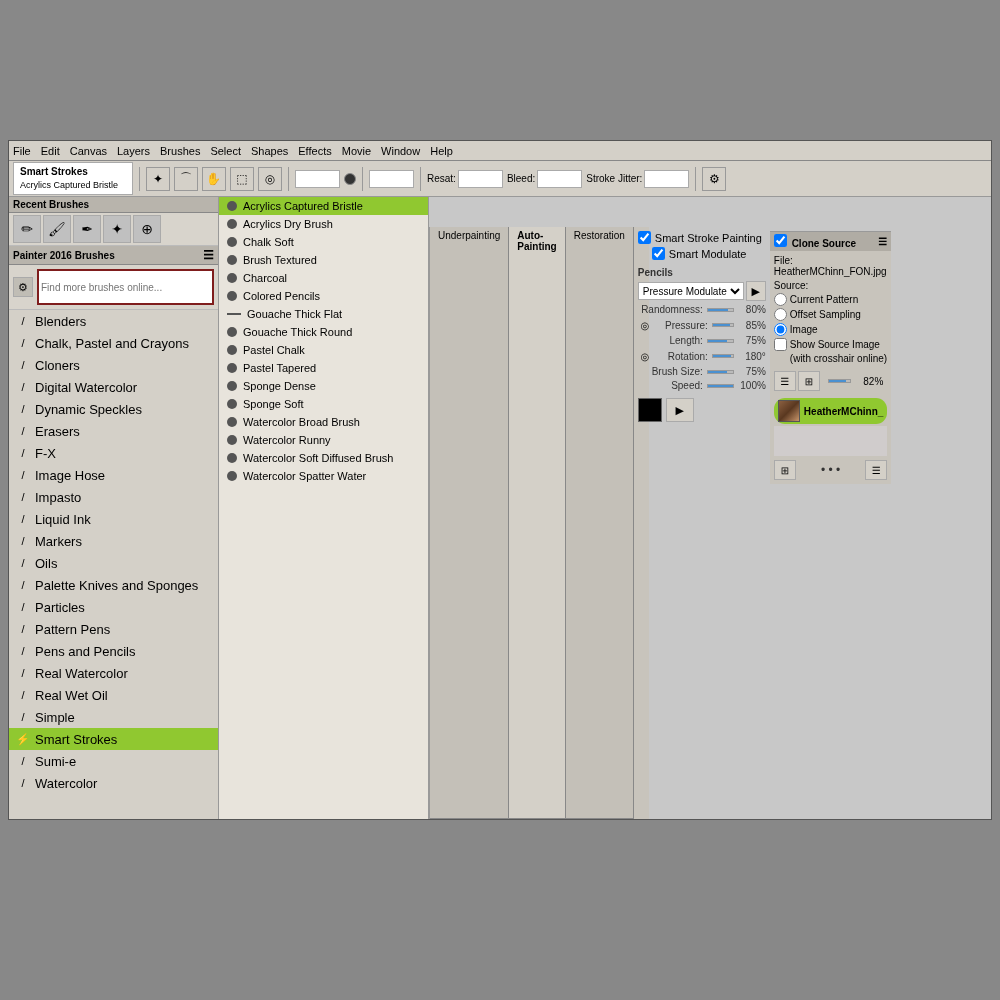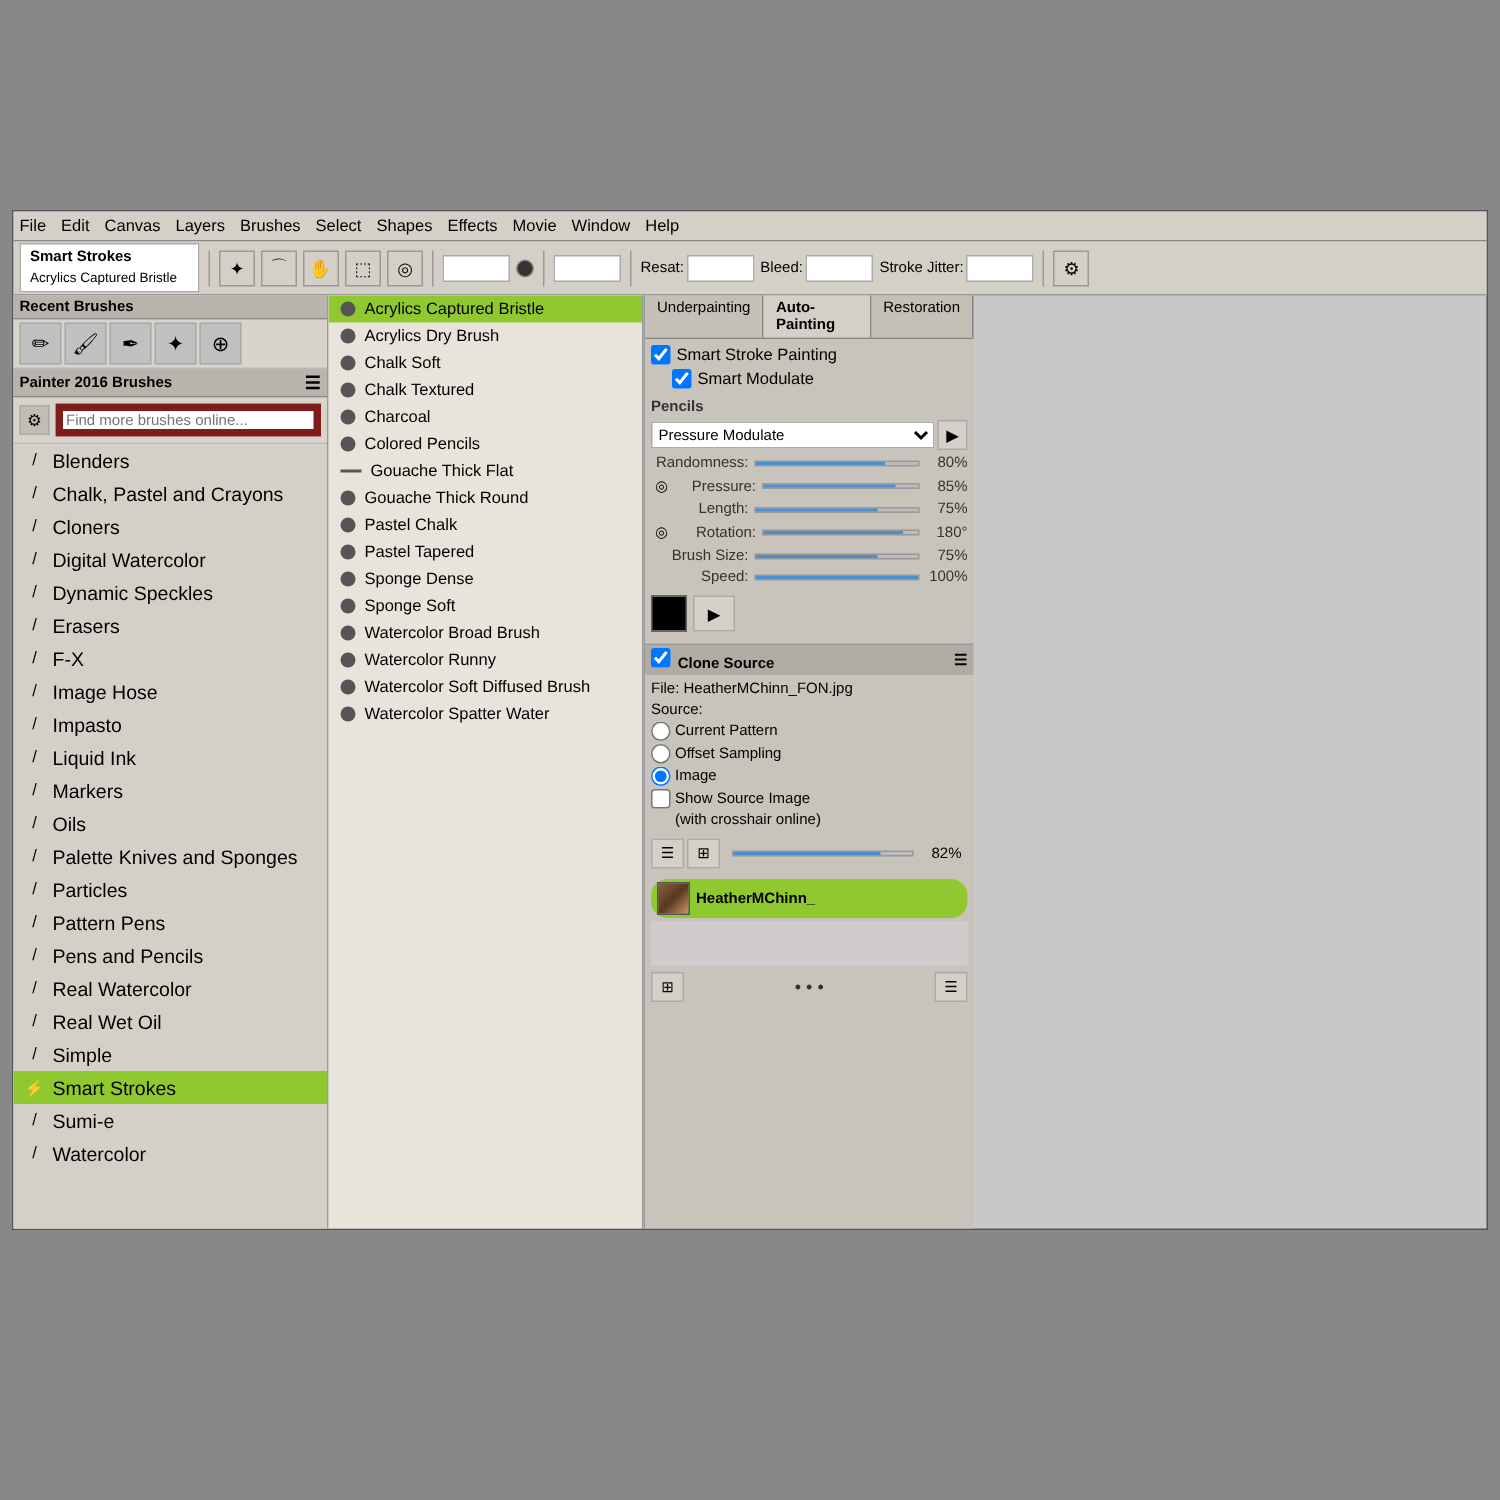--- a/index.html
+++ b/index.html
@@ -147,22 +147,22 @@
     .painter-brushes-search {
       display: flex;
       align-items: center;
       padding: 4px;
       gap: 4px;
       border-bottom: 1px solid #bbb;
       background: #d8d4cc;
     }
     .painter-brushes-search input {
       flex: 1;
-      height: 22px;
-      border: 5px solid #7f1d1d;
+      height: 36px;
+      border: 2px solid #7f1d1d;
       font-size: 10px;
       background: #fff;
       padding: 0 2px;
     }
     .search-gear {
       width: 20px;
       height: 20px;
       background: #c0bdb5;
       border: 1px solid #aaa;
       display: flex;
@@ -259,22 +259,23 @@
       font-size: 12px;
       font-style: italic;
     }
 
     
     .right-panel {
       width: 220px;
       background: #c8c4bc;
       border-left: 1px solid #999;
       display: flex;
-      flex-direction: column;
+      flex-direction: row;
       flex-shrink: 0;
+      margin-top: 30px;
     }
 
     .right-tabs {
       display: flex;
       background: #b0aca4;
       border-bottom: 1px solid #888;
     }
     .right-tab {
       padding: 3px 8px;
       font-size: 10px;
@@ -670,21 +671,21 @@
         <div class="brush-list-item">
           <div class="brush-dot"></div>
           <span class="brush-list-label">Acrylics Dry Brush</span>
         </div>
         <div class="brush-list-item">
           <div class="brush-dot"></div>
           <span class="brush-list-label">Chalk Soft</span>
         </div>
         <div class="brush-list-item">
           <div class="brush-dot"></div>
-          <span class="brush-list-label">Chalk Textured</span>
+          <span class="brush-list-label">Brush Textured</span>
         </div>
         <div class="brush-list-item">
           <div class="brush-dot"></div>
           <span class="brush-list-label">Charcoal</span>
         </div>
         <div class="brush-list-item">
           <div class="brush-dot"></div>
           <span class="brush-list-label">Colored Pencils</span>
         </div>
         <div class="brush-list-item">

